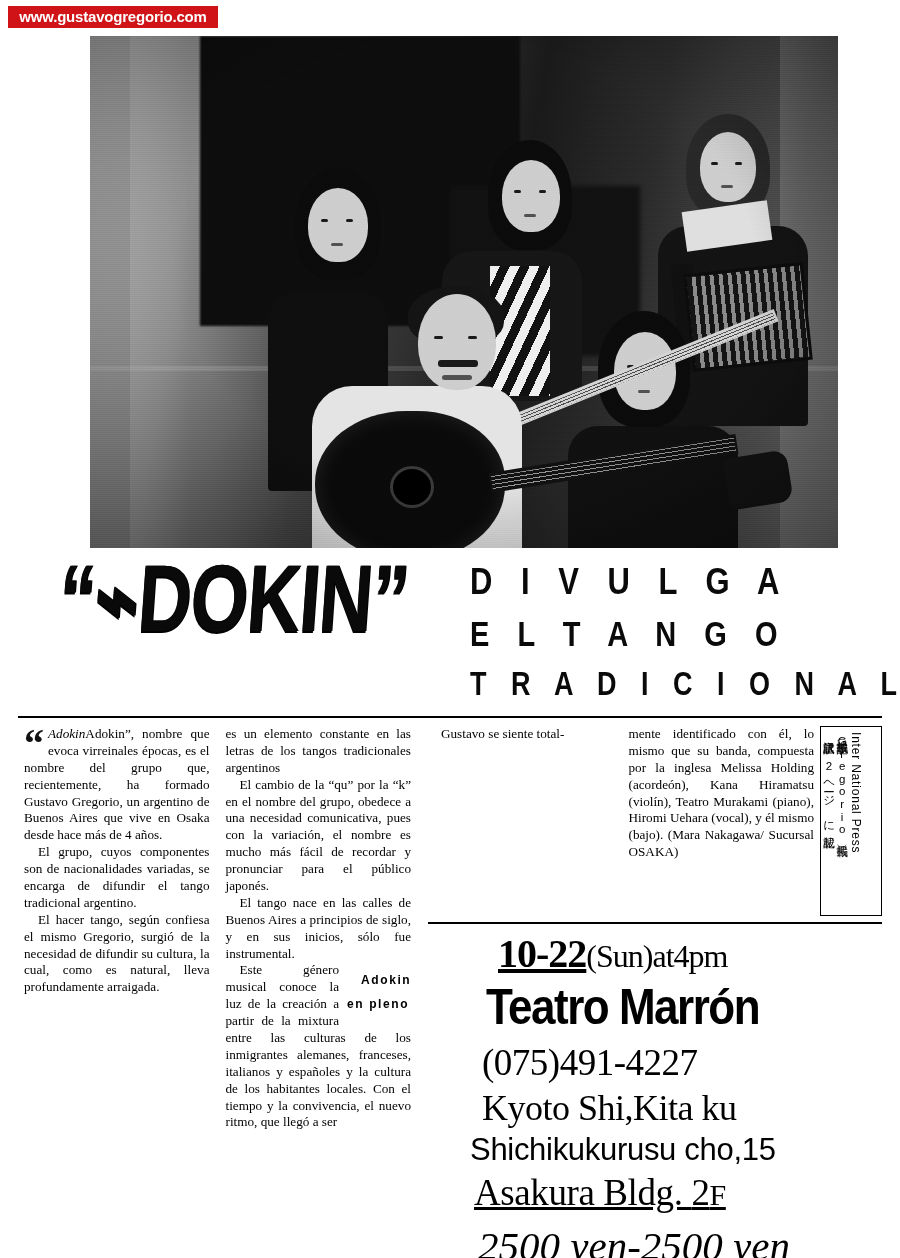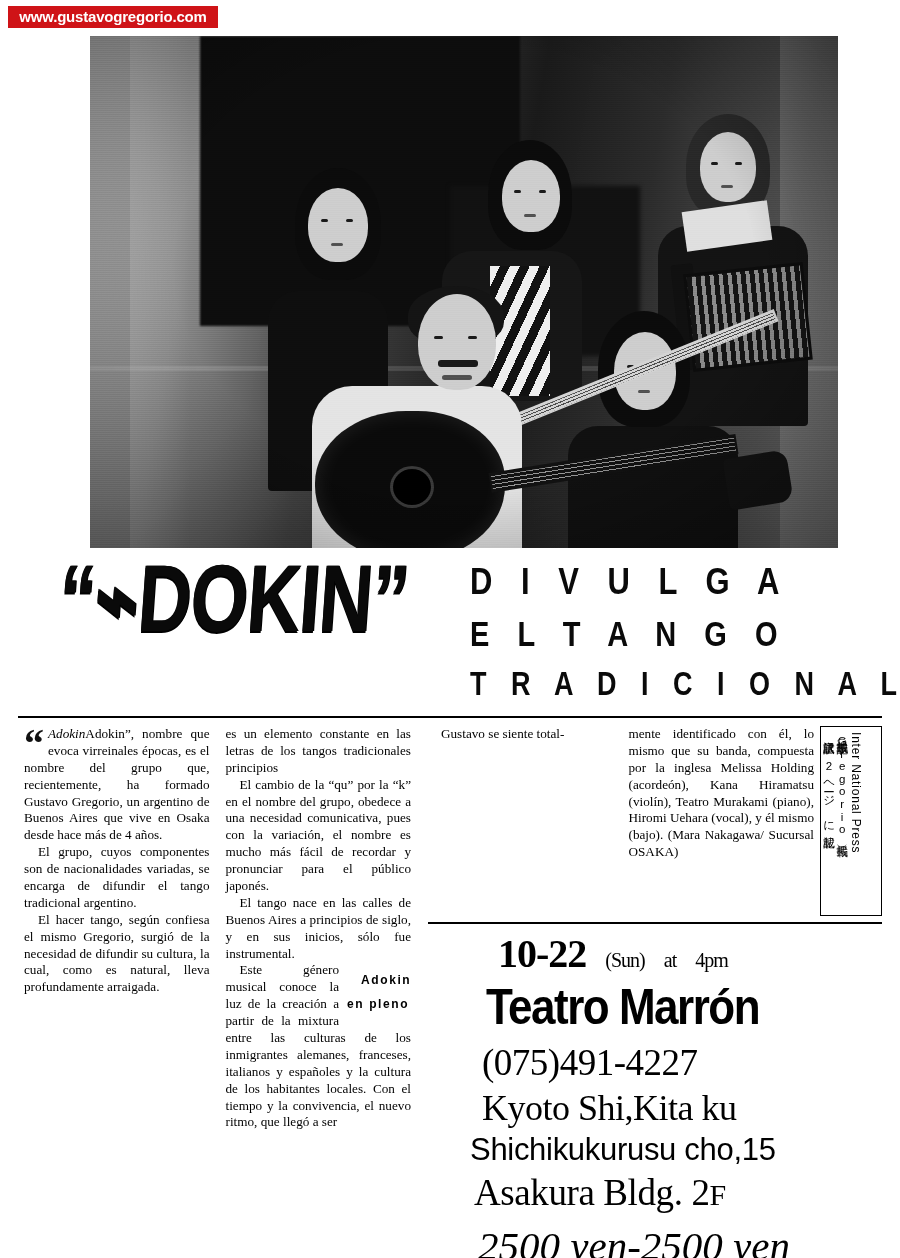--- a/index.html
+++ b/index.html
@@ -299,22 +299,22 @@
     width: 458px; height: 320px;
     text-align: left;
   }
   .ev-line { white-space: nowrap; }
   .ev1 {
     font-family: "Liberation Serif", serif;
     font-size: 40px; font-weight: bold;
     letter-spacing: -1px;
     margin-left: 68px;
   }
-  .ev1 .u { }
-  .ev1 .sm { font-size: 20px; font-weight: normal; font-family: "Liberation Serif", serif; margin-left: 19px; }
+  .ev1 .u { text-decoration: underline; }
+  .ev1 .sm { font-size: 32px; font-weight: normal; font-family: "Liberation Serif", serif; }
   .ev2 {
     font-family: "Liberation Sans", sans-serif;
     font-size: 44px; font-weight: bold;
     letter-spacing: -1.5px;
     margin: 2px 0 0 56px;
     transform: scaleY(1.12);
     transform-origin: left top;
   }
   .ev3 {
     font-family: "Liberation Serif", serif;
@@ -332,20 +332,21 @@
     font-family: Liberation Sans, sans-serif;
     font-size: 31px;
     margin: 3px 0 0 40px;
     letter-spacing: -0.3px;
   }
   .ev6 {
     font-family: "Liberation Serif", serif;
     font-size: 37px;
     margin: 3px 0 0 44px;
     letter-spacing: -0.4px;
+    text-decoration: underline;
   }
   .ev6 .f2 { font-size: 30px; }
   .ev7 {
     font-family: "Liberation Serif", serif;
     font-style: italic;
     font-size: 41px;
     margin: 8px 0 0 48px;
     letter-spacing: 0px;
   }
 </style>
@@ -437,21 +438,21 @@
 
 <div class="cols">
 
   <div class="col">
     <p class="first"><span class="quote-mark">“</span><span class="lead-italic">Adokin</span><span>Adokin”, nombre que evoca virreinales épocas, es el nombre del grupo que, recientemente, ha formado Gustavo Gregorio, un argentino de Buenos Aires que vive en Osaka desde hace más de 4 años.</span></p>
     <p>El grupo, cuyos componentes son de nacionalidades variadas, se encarga de difundir el tango tradicional argentino.</p>
     <p>El hacer tango, según confiesa el mismo Gregorio, surgió de la necesidad de difundir su cultura, la cual, como es natural, lleva profundamente arraigada.</p>
   </div>
 
   <div class="col">
-    <p class="first">es un elemento constante en las letras de los tangos tradicionales principios</p>
+    <p class="first">es un elemento constante en las letras de los tangos tradicionales argentinos</p>
     <p>El cambio de la “qu” por la “k” en el nombre del grupo, obedece a una necesidad comunicativa, pues con la variación, el nombre es mucho más fácil de recordar y pronunciar para el público japonés.</p>
     <p>El tango nace en las calles de Buenos Aires a principios de siglo, y en sus inicios, sólo fue instrumental.</p>
     <p><span class="adokin-caption">Adokin en pleno</span><span>Este género musical conoce la luz de la creación a partir de la mixtura entre las culturas de los inmigrantes alemanes, franceses, italianos y españoles y la cultura de los habitantes locales. Con el tiempo y la convivencia, el nuevo ritmo, que llegó a ser</span></p>
   </div>
 
   <div class="col">
     <p>Gustavo se siente total-</p>
   </div>
 
   <div class="col">

